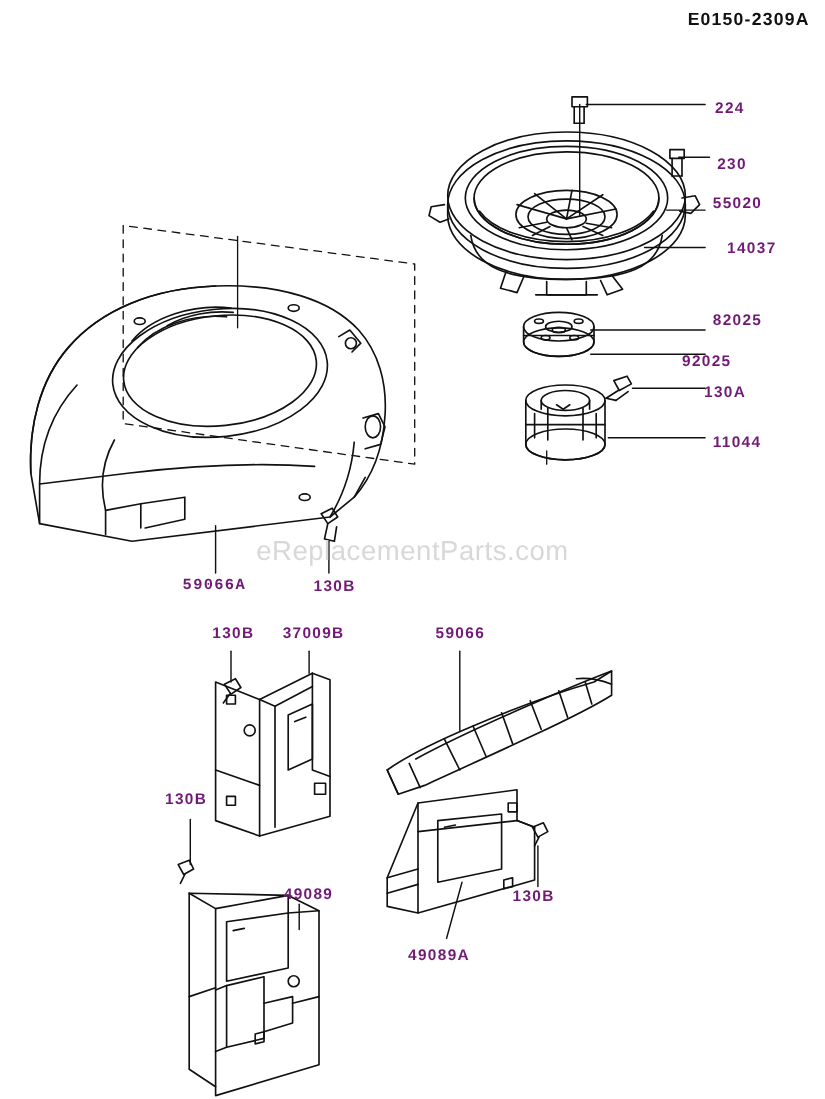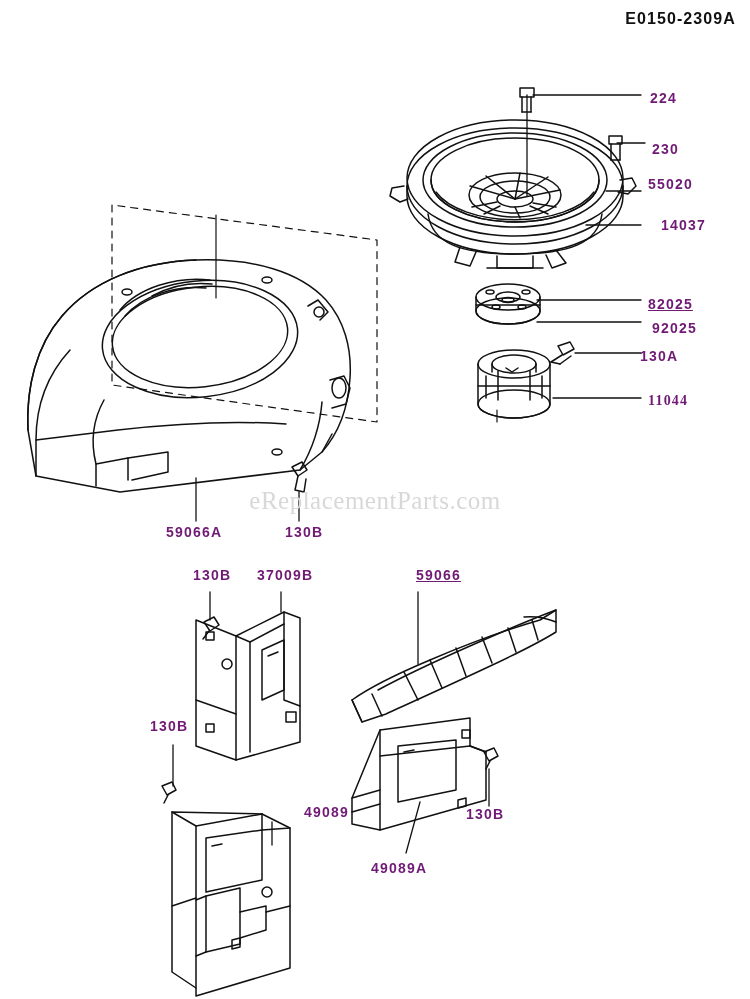--- a/index.html
+++ b/index.html
@@ -6,21 +6,21 @@
   body{width:750px;height:999px;position:relative;overflow:hidden;
        font-family:"Liberation Sans",sans-serif;color:#000;}
   #sheet{position:absolute;left:0;top:0;width:750px;height:940px;}
   .lbl{position:absolute;font-family:"Liberation Sans",sans-serif;
        font-size:14px;font-weight:bold;letter-spacing:1.2px;color:#701a75;
        white-space:nowrap;}
   #diagcode{position:absolute;right:14px;top:10px;font-size:16px;
             font-weight:bold;letter-spacing:1.1px;color:#111;}
   #watermark{position:absolute;left:50%;top:487px;transform:translateX(-50%);
              font-size:25px;color:#d8d8d8;letter-spacing:.5px;
-             font-family:Liberation Serif, serif;white-space:nowrap;
+             font-family:Liberation Sans, sans-serif;white-space:nowrap;
              pointer-events:none;}
   svg{position:absolute;left:0;top:0;}
 </style>
 </head>
 <body>
 
 <div id="sheet">
 
   <div id="diagcode">E0150-2309A</div>
 
@@ -254,30 +254,30 @@
 
     </g>
   </svg>
 
   <div id="watermark">eReplacementParts.com</div>
 
   <div class="lbl" style="left:650px;top:90px;">224</div>
   <div class="lbl" style="left:652px;top:141px;">230</div>
   <div class="lbl" style="left:648px;top:176px;">55020</div>
   <div class="lbl" style="left:648px;top:217px;margin-left:13px;">14037</div>
-  <div class="lbl" style="left:648px;top:296px;text-decoration:underline;">82025</div>
-  <div class="lbl" style="left:652px;top:320px;">92025</div>
+  <div class="lbl" style="left:648px;top:282px;">82025</div>
+  <div class="lbl" style="left:620px;top:320px;">92025</div>
   <div class="lbl" style="left:640px;top:348px;">130A</div>
-  <div class="lbl" style="left:648px;top:393px;font-family:Liberation Serif, serif;">11044</div>
-
-  <div class="lbl" style="left:166px;top:524px;">59066A</div>
+  <div class="lbl" style="left:648px;top:393px;">11044</div>
+
+  <div class="lbl" style="left:166px;top:524px;font-family:Liberation Mono, monospace;">59066A</div>
   <div class="lbl" style="left:285px;top:524px;">130B</div>
 
   <div class="lbl" style="left:193px;top:567px;">130B</div>
   <div class="lbl" style="left:257px;top:567px;">37009B</div>
-  <div class="lbl" style="left:416px;top:567px;text-decoration:underline;">59066</div>
+  <div class="lbl" style="left:396px;top:567px;">59066</div>
 
   <div class="lbl" style="left:150px;top:718px;">130B</div>
-  <div class="lbl" style="left:258px;top:804px;margin-left:46px;">49089</div>
+  <div class="lbl" style="left:258px;top:804px;">49089</div>
   <div class="lbl" style="left:466px;top:806px;">130B</div>
   <div class="lbl" style="left:371px;top:860px;">49089A</div>
 
 </div>
 
 </body></html>

